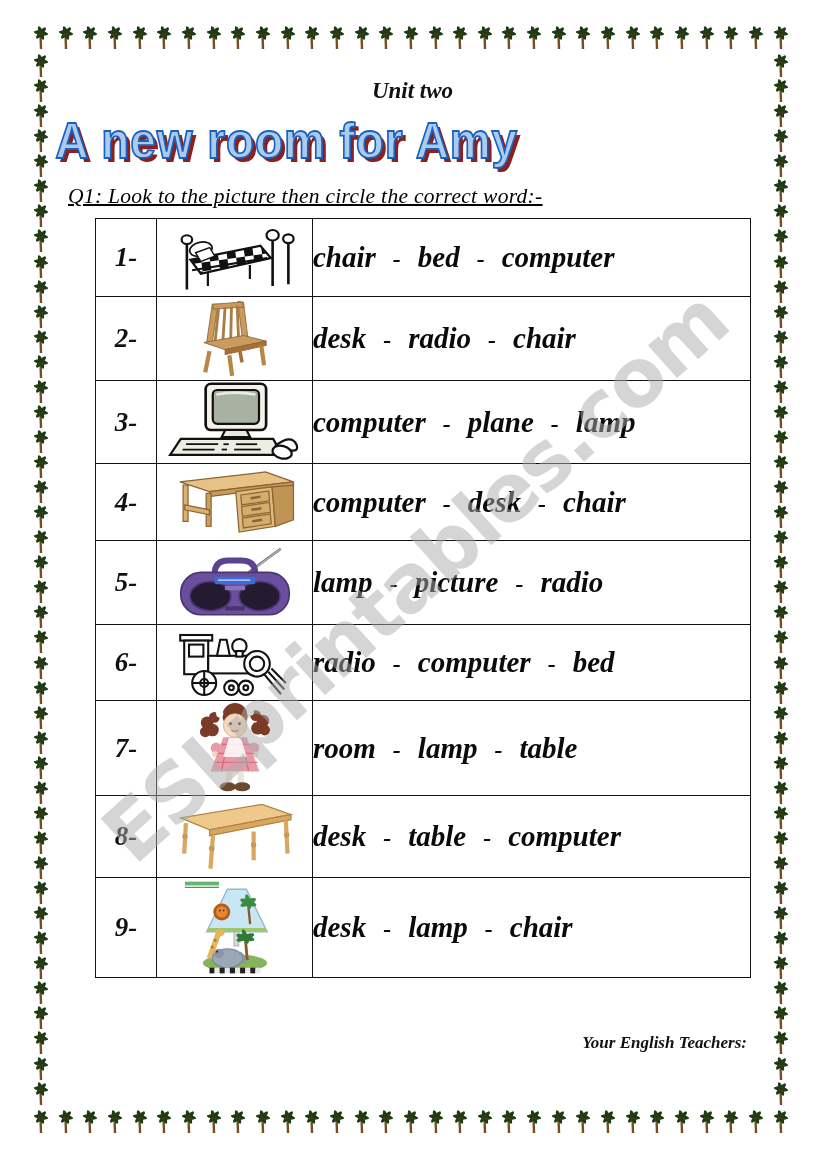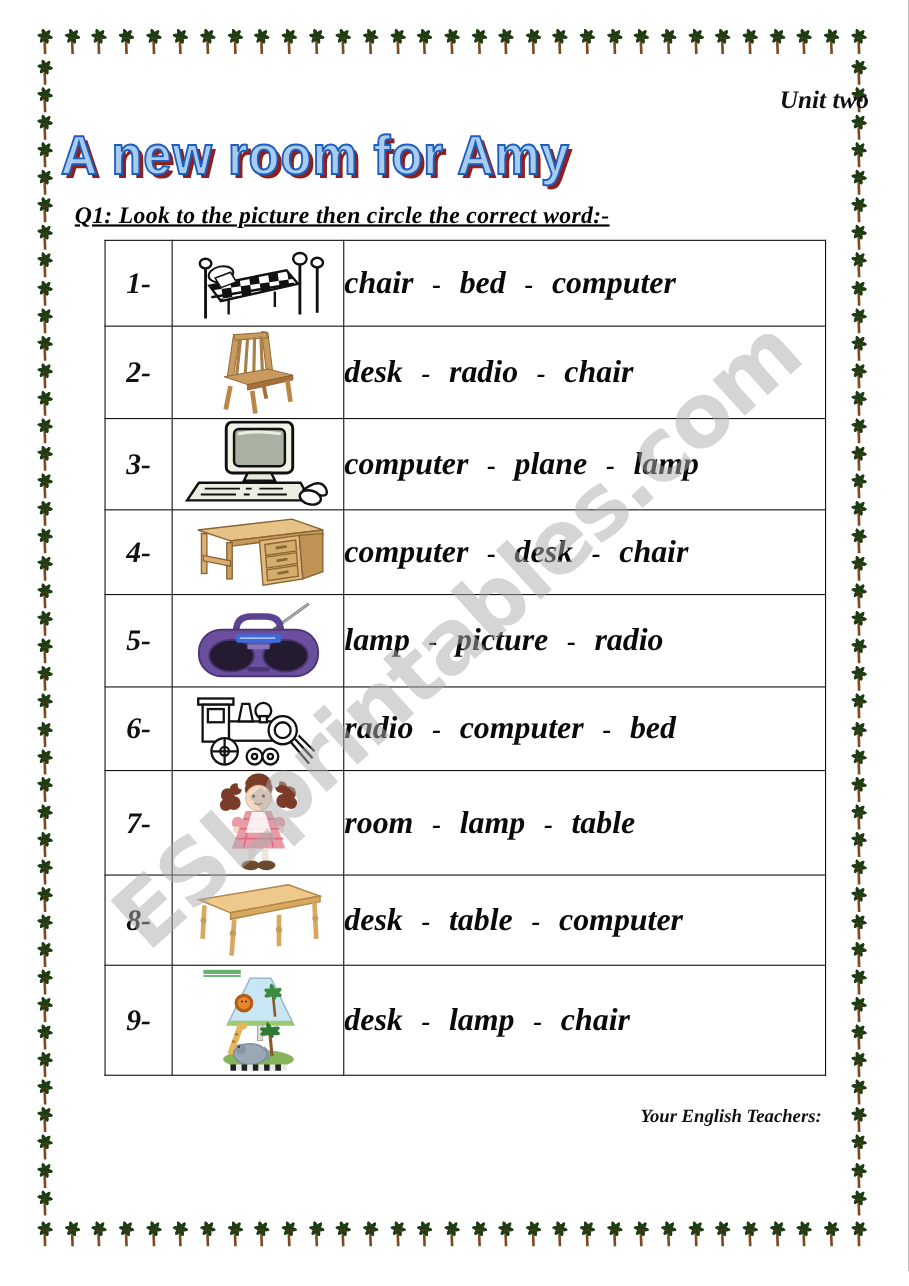--- a/index.html
+++ b/index.html
@@ -14,38 +14,38 @@
   .border-strip{position:absolute;display:flex;justify-content:space-between;pointer-events:none;}
   .border-top   {left:30px;top:26px;width:762px;height:26px;flex-direction:row;}
   .border-bottom{left:30px;top:1110px;width:762px;height:26px;flex-direction:row;}
   .border-left  {left:30px;top:54px;width:24px;height:1052px;flex-direction:column;}
   .border-right {left:770px;top:54px;width:24px;height:1052px;flex-direction:column;}
   .palm{width:22px;height:24px;flex:0 0 auto;}
   
   .header{position:absolute;left:35px;top:0;width:755px;text-align:center;padding-left:22px;box-sizing:border-box;}
   .unit-label{
     position:absolute;left:0;top:78px;width:100%;
-    font-size:23px;font-weight:bold;font-style:italic;color:#111;text-align:right;
+    font-size:23px;font-weight:bold;font-style:italic;color:#111;
   }
   .wordart-wrap{position:absolute;left:0;top:112px;width:100%;text-align:left;}
   .wordart{
     display:inline-block;
     font-family:"Liberation Sans", sans-serif;
     font-weight:bold;
     font-size:50px;
     letter-spacing:1px;
     transform:scaleX(0.92);
     color:var(--title-fill,#A9CCEE);
     -webkit-text-stroke:1.8px var(--title-outline,#1C5FBE);
     text-shadow:4px 4px 0 var(--title-shadow,#8B2020);
     white-space:nowrap;
   }
   .question{
     position:absolute;left:68px;top:184px;
-    font-size:21.5px;font-weight:bold;font-style:italic;color:#000;
+    font-size:21.5px;font-weight:normal;font-style:italic;color:#000;
     text-decoration:underline;
     text-decoration-thickness:2px;
     letter-spacing:0.3px;
   }
   
   table.ws{
     position:absolute;left:95px;top:218px;width:652px;
     border-collapse:collapse;table-layout:fixed;
     background:transparent;
   }
@@ -60,21 +60,21 @@
   .watermark{
     position:absolute;left:415px;top:577px;
     transform:translate(-50%,-50%) rotate(-42deg);
     font-family:"DejaVu Sans", sans-serif;
     font-weight:bold;font-size:80px;letter-spacing:-2px;
     color:var(--watermark,#ACACAC);opacity:0.5;
     white-space:nowrap;pointer-events:none;z-index:5;
   }
   
   .footer-label{
-    position:absolute;left:95px;top:1005px;width:652px;text-align:right;
+    position:absolute;left:95px;top:1033px;width:652px;text-align:right;
     font-size:17px;font-weight:bold;font-style:italic;color:#111;
   }
   .footer-names{
     position:absolute;left:95px;top:1010px;width:647px;text-align:right;
     font-size:27px;font-weight:bold;font-style:italic;color:#111;
     letter-spacing:0.5px;
   }
 </style>
 </head>
 <body>

